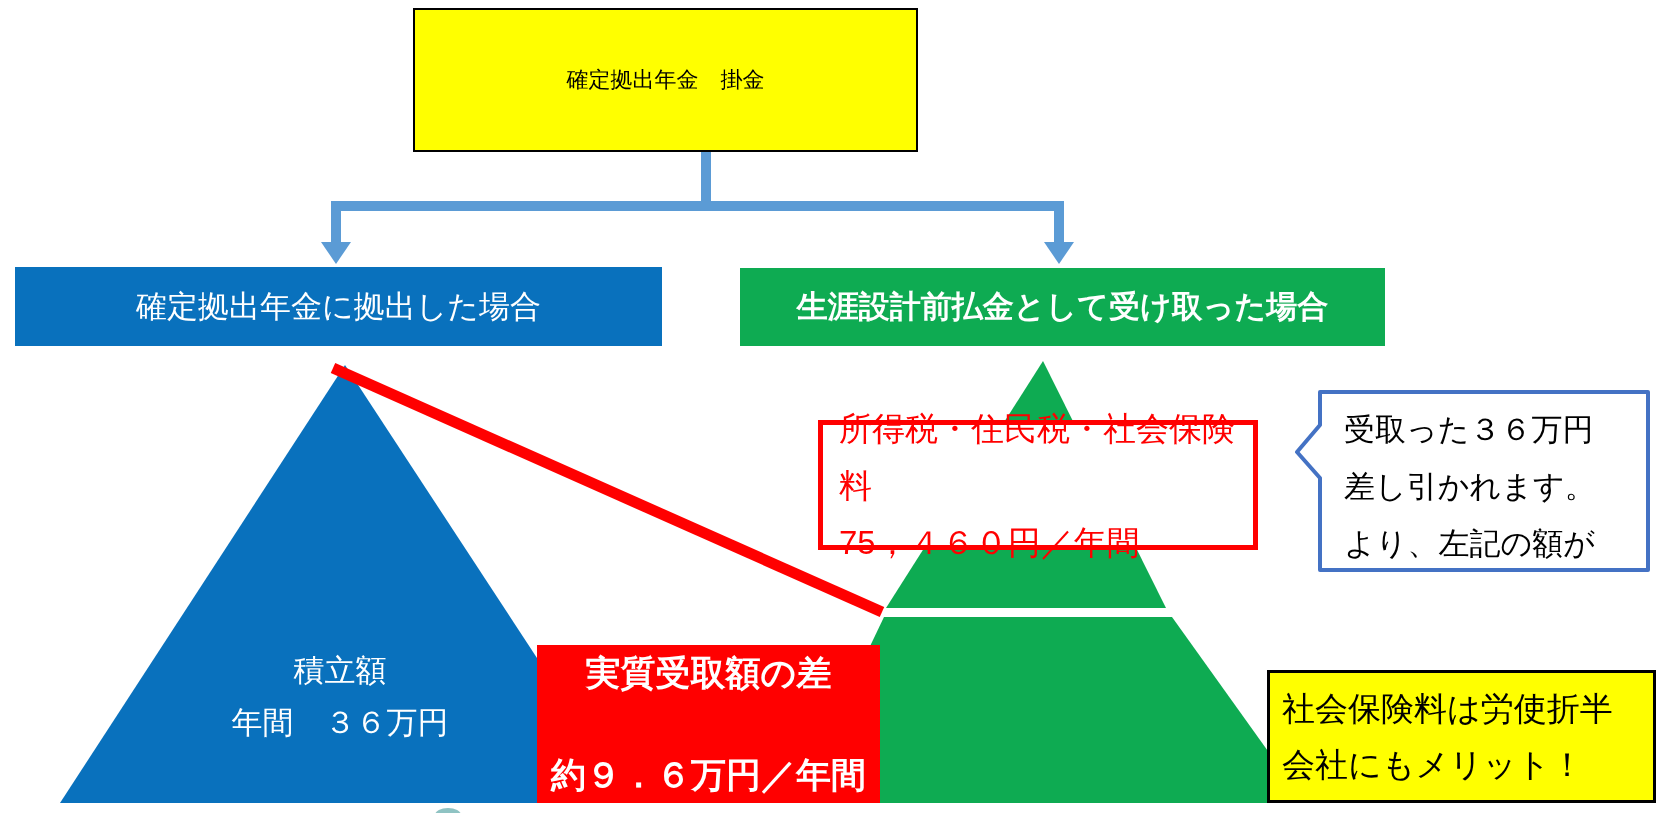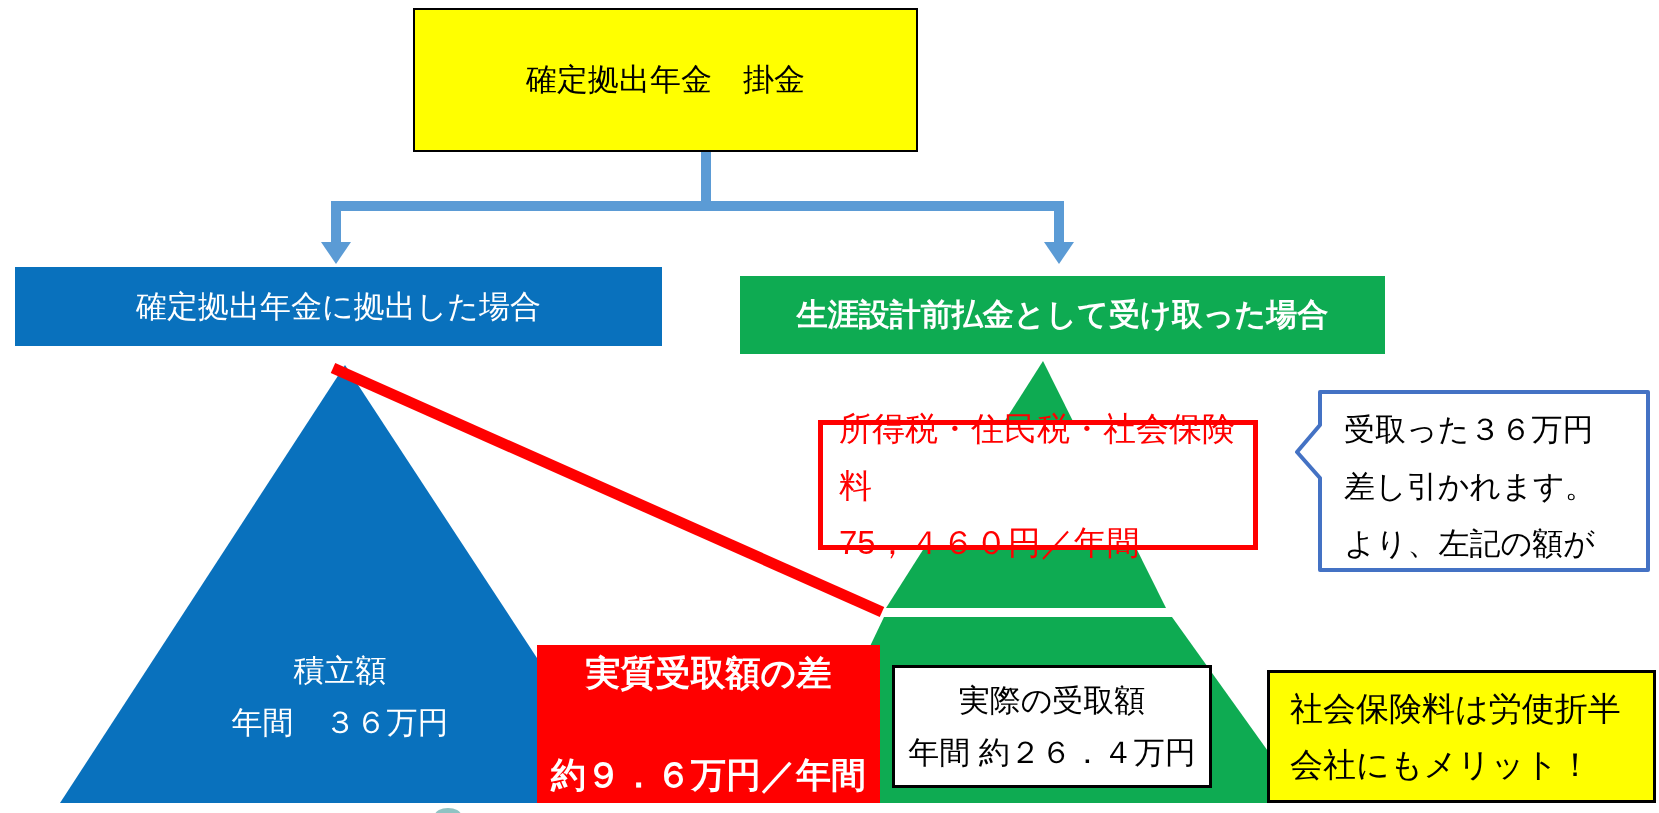--- a/index.html
+++ b/index.html
@@ -5,37 +5,37 @@
   html,body{margin:0;padding:0;background:#fff;}
   #canvas{
     position:relative;width:1659px;height:813px;background:#fff;overflow:hidden;
     font-family:"Liberation Sans",sans-serif;
   }
   #shapes{position:absolute;left:0;top:0;width:1659px;height:813px;}
   .abs{position:absolute;box-sizing:border-box;}
   .center-col{display:flex;flex-direction:column;justify-content:center;}
   .hcenter{align-items:center;text-align:center;}
   .title-box{left:413px;top:8px;width:505px;height:144px;border:2px solid #000;
-    font-size:31px;line-height:58px;color:#000;}
+    font-size:22px;line-height:58px;color:#000;}
   .left-header{left:15px;top:267px;width:647px;height:79px;color:#fff;
     font-weight:normal;font-size:31px;}
   .right-header{left:740px;top:268px;width:645px;height:78px;color:#fff;
-    font-weight:bold;font-size:31px;margin-top:8px;}
+    font-weight:bold;font-size:31px;}
   .triangle-label{left:140px;top:645px;width:400px;color:#fff;font-size:31px;
     line-height:52px;text-align:center;}
   .diff-box{left:537px;top:645px;width:343px;height:158px;color:#fff;
     font-weight:bold;font-size:35px;line-height:62px;}
   .tax-box{left:818px;top:420px;width:440px;height:130px;background:#fff;
     border:5px solid #f00;font-size:33px;line-height:57px;padding-left:16px;}
   .callout-text{left:1344px;top:401px;width:300px;color:#000;font-size:31px;
     line-height:57px;}
   .receipt-box{left:892px;top:665px;width:320px;height:123px;background:#fff;
     border:3px solid #000;color:#000;font-size:31px;line-height:52px;}
   .merit-box{left:1267px;top:670px;width:389px;height:133px;border:3px solid #000;
-    color:#000;font-size:33px;line-height:56px;padding-left:20px;}
+    color:#000;font-size:33px;line-height:56px;padding-left:12px;}
 </style>
 </head>
 <body>
 
 <div id="canvas">
 
   <svg id="shapes" viewBox="0 0 1659 813">
 
     <rect x="701" y="152" width="10" height="55" fill="#5B9BD5"></rect>
     <rect x="331" y="201" width="733" height="10" fill="#5B9BD5"></rect>
@@ -81,23 +81,19 @@
     <div>所得税・住民税・社会保険料</div>
     <div>75，４６０円／年間</div>
   </div>
 
   <div class="abs callout-text">
     <div>受取った３６万円</div>
     <div>差し引かれます。</div>
     <div>より、左記の額が</div>
   </div>
 
-  <div class="abs center-col hcenter receipt-box">
-    <div>実際の受取額</div>
-    <div>年間 約２６．４万円</div>
-  </div>
 
   <div class="abs center-col merit-box" style="background-color: rgb(255, 255, 0);">
     <div>社会保険料は労使折半</div>
     <div>会社にもメリット！</div>
   </div>
 
 </div>
 
 </body></html>

